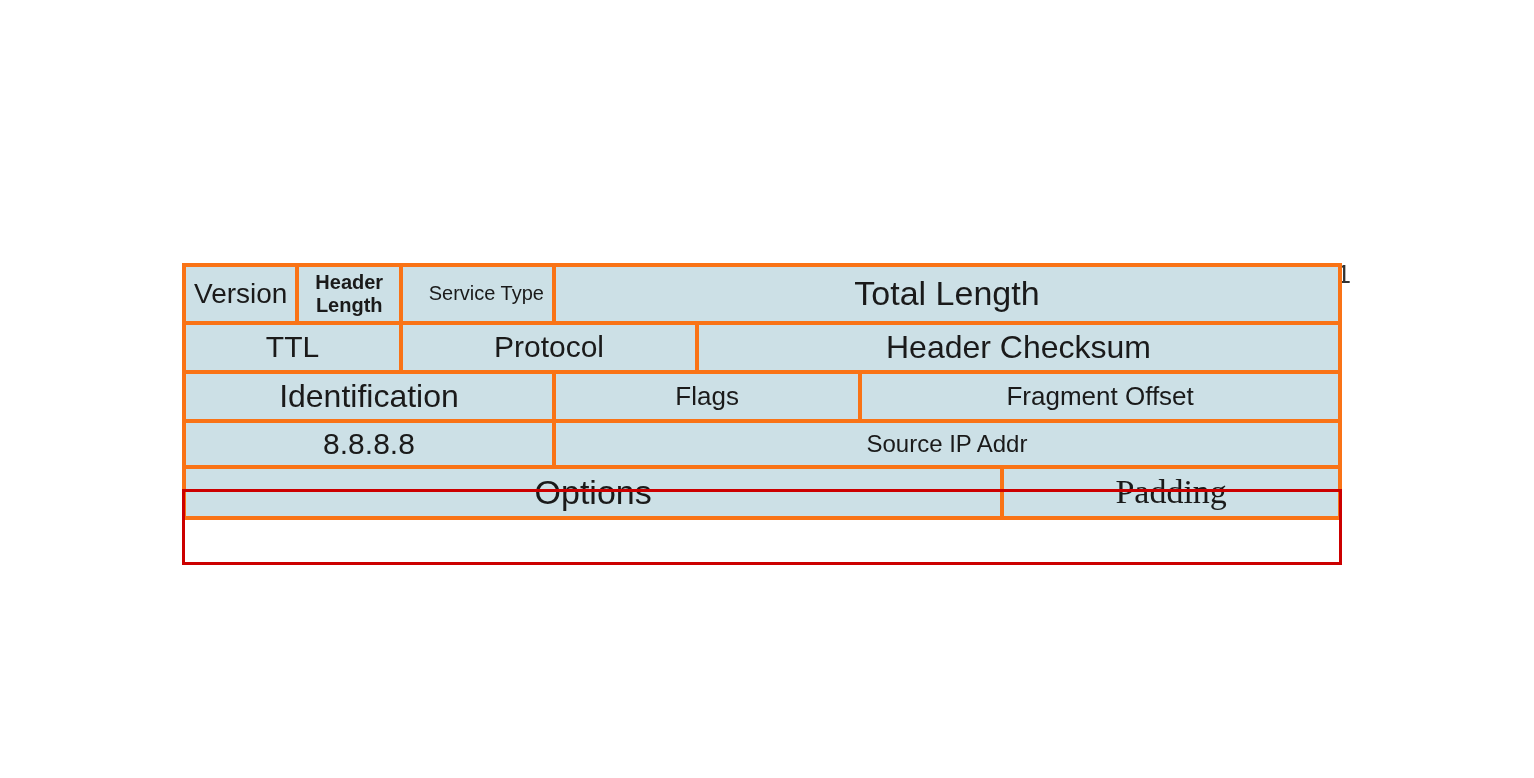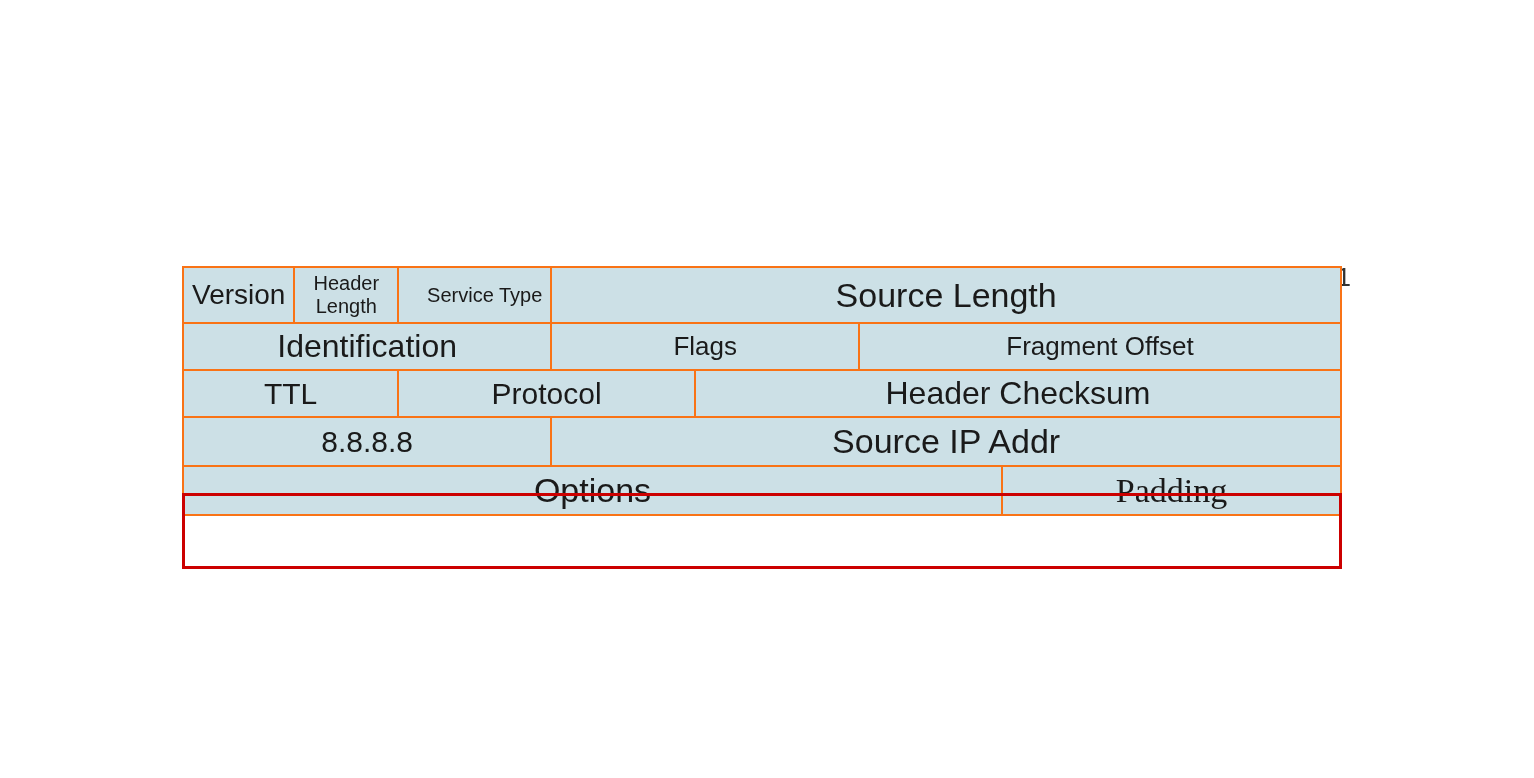--- a/index.html
+++ b/index.html
@@ -39,21 +39,21 @@
       color: #333;
       font-weight: normal;
     }
 
     .packet-table {
       border-collapse: collapse;
       width: 1160px;
     }
 
     .packet-table td {
-      border: 2px solid #f97316;
+      border: 4px solid #f97316;
       background-color: #cce0e6;
       text-align: center;
       vertical-align: middle;
       padding: 4px 8px;
       font-size: 28px;
       color: #1a1a1a;
     }
   </style>
 </head>
 <body>
@@ -78,40 +78,40 @@
         <col style="width: 145px;">
         <col style="width: 166px;">
         <col style="width: 145px;">
         <col style="width: 145px;">
         <col style="width: 197px;">
       </colgroup>
       <tbody>
 
         <tr>
           <td colspan="1">Version</td>
-          <td colspan="1" style="font-size:20px;">Header<br>Length</td>
+          <td colspan="1" style="font-size:20px;font-weight:bold;">Header<br>Length</td>
           <td colspan="1" style="font-size:20px;text-align:right;">Service Type</td>
-          <td colspan="5" style="font-size:34px;">Source Length</td>
+          <td colspan="5" style="font-size:34px;">Total Length</td>
+        </tr>
+
+        <tr>
+          <td colspan="2" style="font-size:30px;">TTL</td>
+          <td colspan="2" style="font-size:30px;">Protocol</td>
+          <td colspan="4" style="font-size:32px;">Header Checksum</td>
         </tr>
 
         <tr>
           <td colspan="3" style="font-size:32px;">Identification</td>
           <td colspan="2" style="font-size:26px;">Flags</td>
           <td colspan="3" style="font-size:26px;">Fragment Offset</td>
         </tr>
 
-        <tr>
-          <td colspan="2" style="font-size:30px;">TTL</td>
-          <td colspan="2" style="font-size:30px;">Protocol</td>
-          <td colspan="4" style="font-size:32px;">Header Checksum</td>
-        </tr>
-
         <tr id="source-ip-row">
           <td colspan="3" style="font-weight:normal; font-size:30px;">8.8.8.8</td>
-          <td colspan="5" style="font-size:34px;margin-top:44px;">Source IP Addr</td>
+          <td colspan="5" style="font-size:24px;margin-top:44px;">Source IP Addr</td>
         </tr>
 
 
         <tr>
           <td colspan="6" style="font-size:34px;margin-left:28px;">Options</td>
           <td colspan="2" style="font-size:34px;font-family:Liberation Serif, serif;">Padding</td>
         </tr>
       </tbody>
     </table>
 

